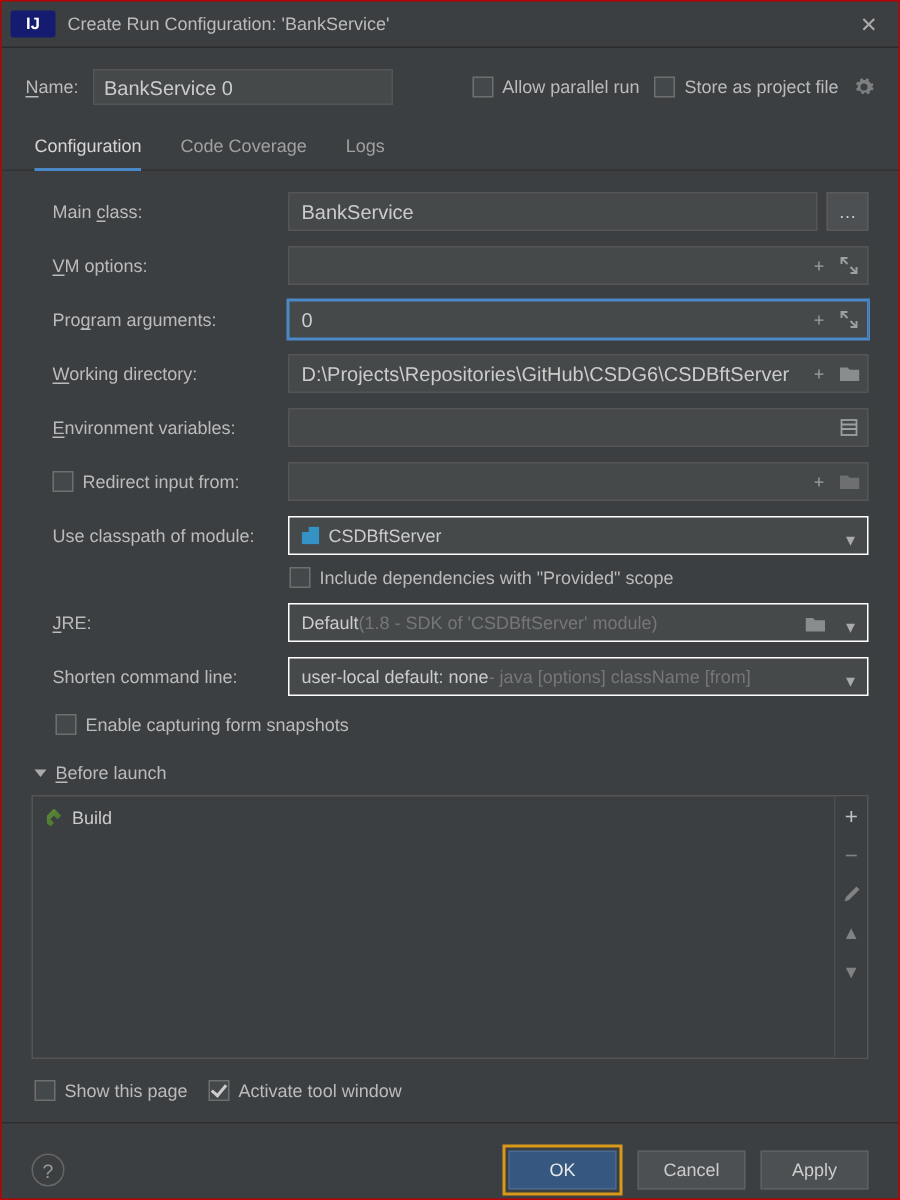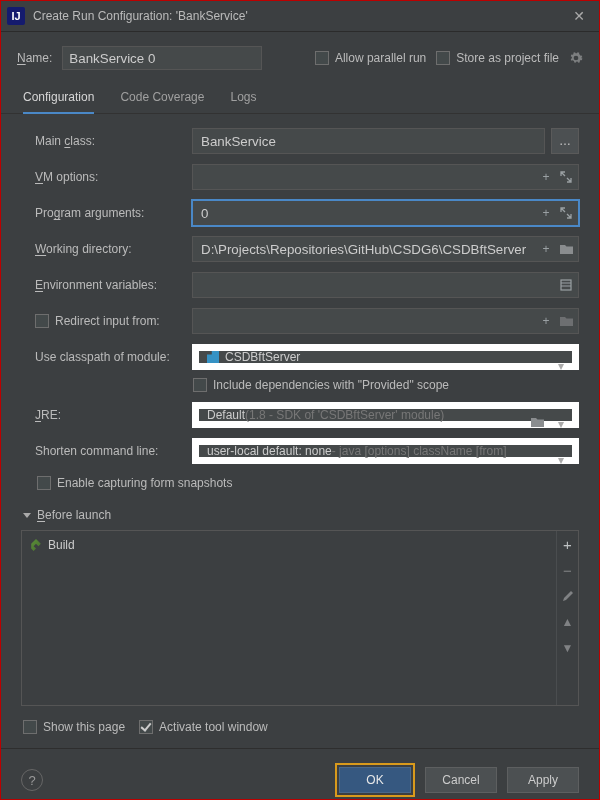--- a/index.html
+++ b/index.html
@@ -11,21 +11,21 @@
     color: #bbbbbb;
     border: 1px solid #b00;
   }
   .titlebar {
     display: flex; align-items: center;
     background: #3c3f41;
     padding: 6px 10px 6px 6px;
     border-bottom: 1px solid #2b2b2b;
   }
   .app-icon {
-    width: 18px; height: 18px; background: #151b6e; color: #fff;
+    width: 30px; height: 18px; background: #151b6e; color: #fff;
     font-weight: bold; font-size: 11px; display: flex; align-items: center; justify-content: center;
     margin-right: 8px; border-radius: 2px;
   }
   .title { flex: 1; color: #bbb; }
   .close-x { color: #aaa; font-size: 14px; padding: 0 4px; cursor: default; }
   .top-row {
     display: flex; align-items: center; gap: 10px;
     padding: 14px 16px 10px 16px;
   }
   .lbl { color: #bbb; }
@@ -68,21 +68,21 @@
   .field-icons {
     position: absolute; right: 6px; top: 0; bottom: 0;
     display: flex; align-items: center; gap: 6px; color: #9aa0a3;
   }
   .icon { width: 14px; height: 14px; display: inline-flex; align-items: center; justify-content: center; }
   .dots-btn {
     width: 28px; height: 26px; background: #4c5052; border: 1px solid #5a5a5a;
     color: #ccc; display: flex; align-items: center; justify-content: center; margin-left: 6px;
   }
   .select {
-    flex: 1; background: #45494a; border: 7px solid #ffffff; color: #ccc;
+    flex: 1; background: #45494a; border: 1px solid #ffffff; color: #ccc;
     height: 26px; display: flex; align-items: center; padding: 0 8px; position: relative;
   }
   .select .caret { position: absolute; right: 8px; top: 8px; color: #aaa; }
   .module-icon {
     width: 12px; height: 12px; background: #3592c4; margin-right: 6px; display:inline-block;
     clip-path: polygon(0 30%, 40% 30%, 40% 0, 100% 0, 100% 100%, 0 100%);
   }
   .muted { color: #777; }
   .indent-check { margin-left: 158px; margin-top: -2px; margin-bottom: 10px; }
   .single-check { padding: 2px 0 8px 2px; }

